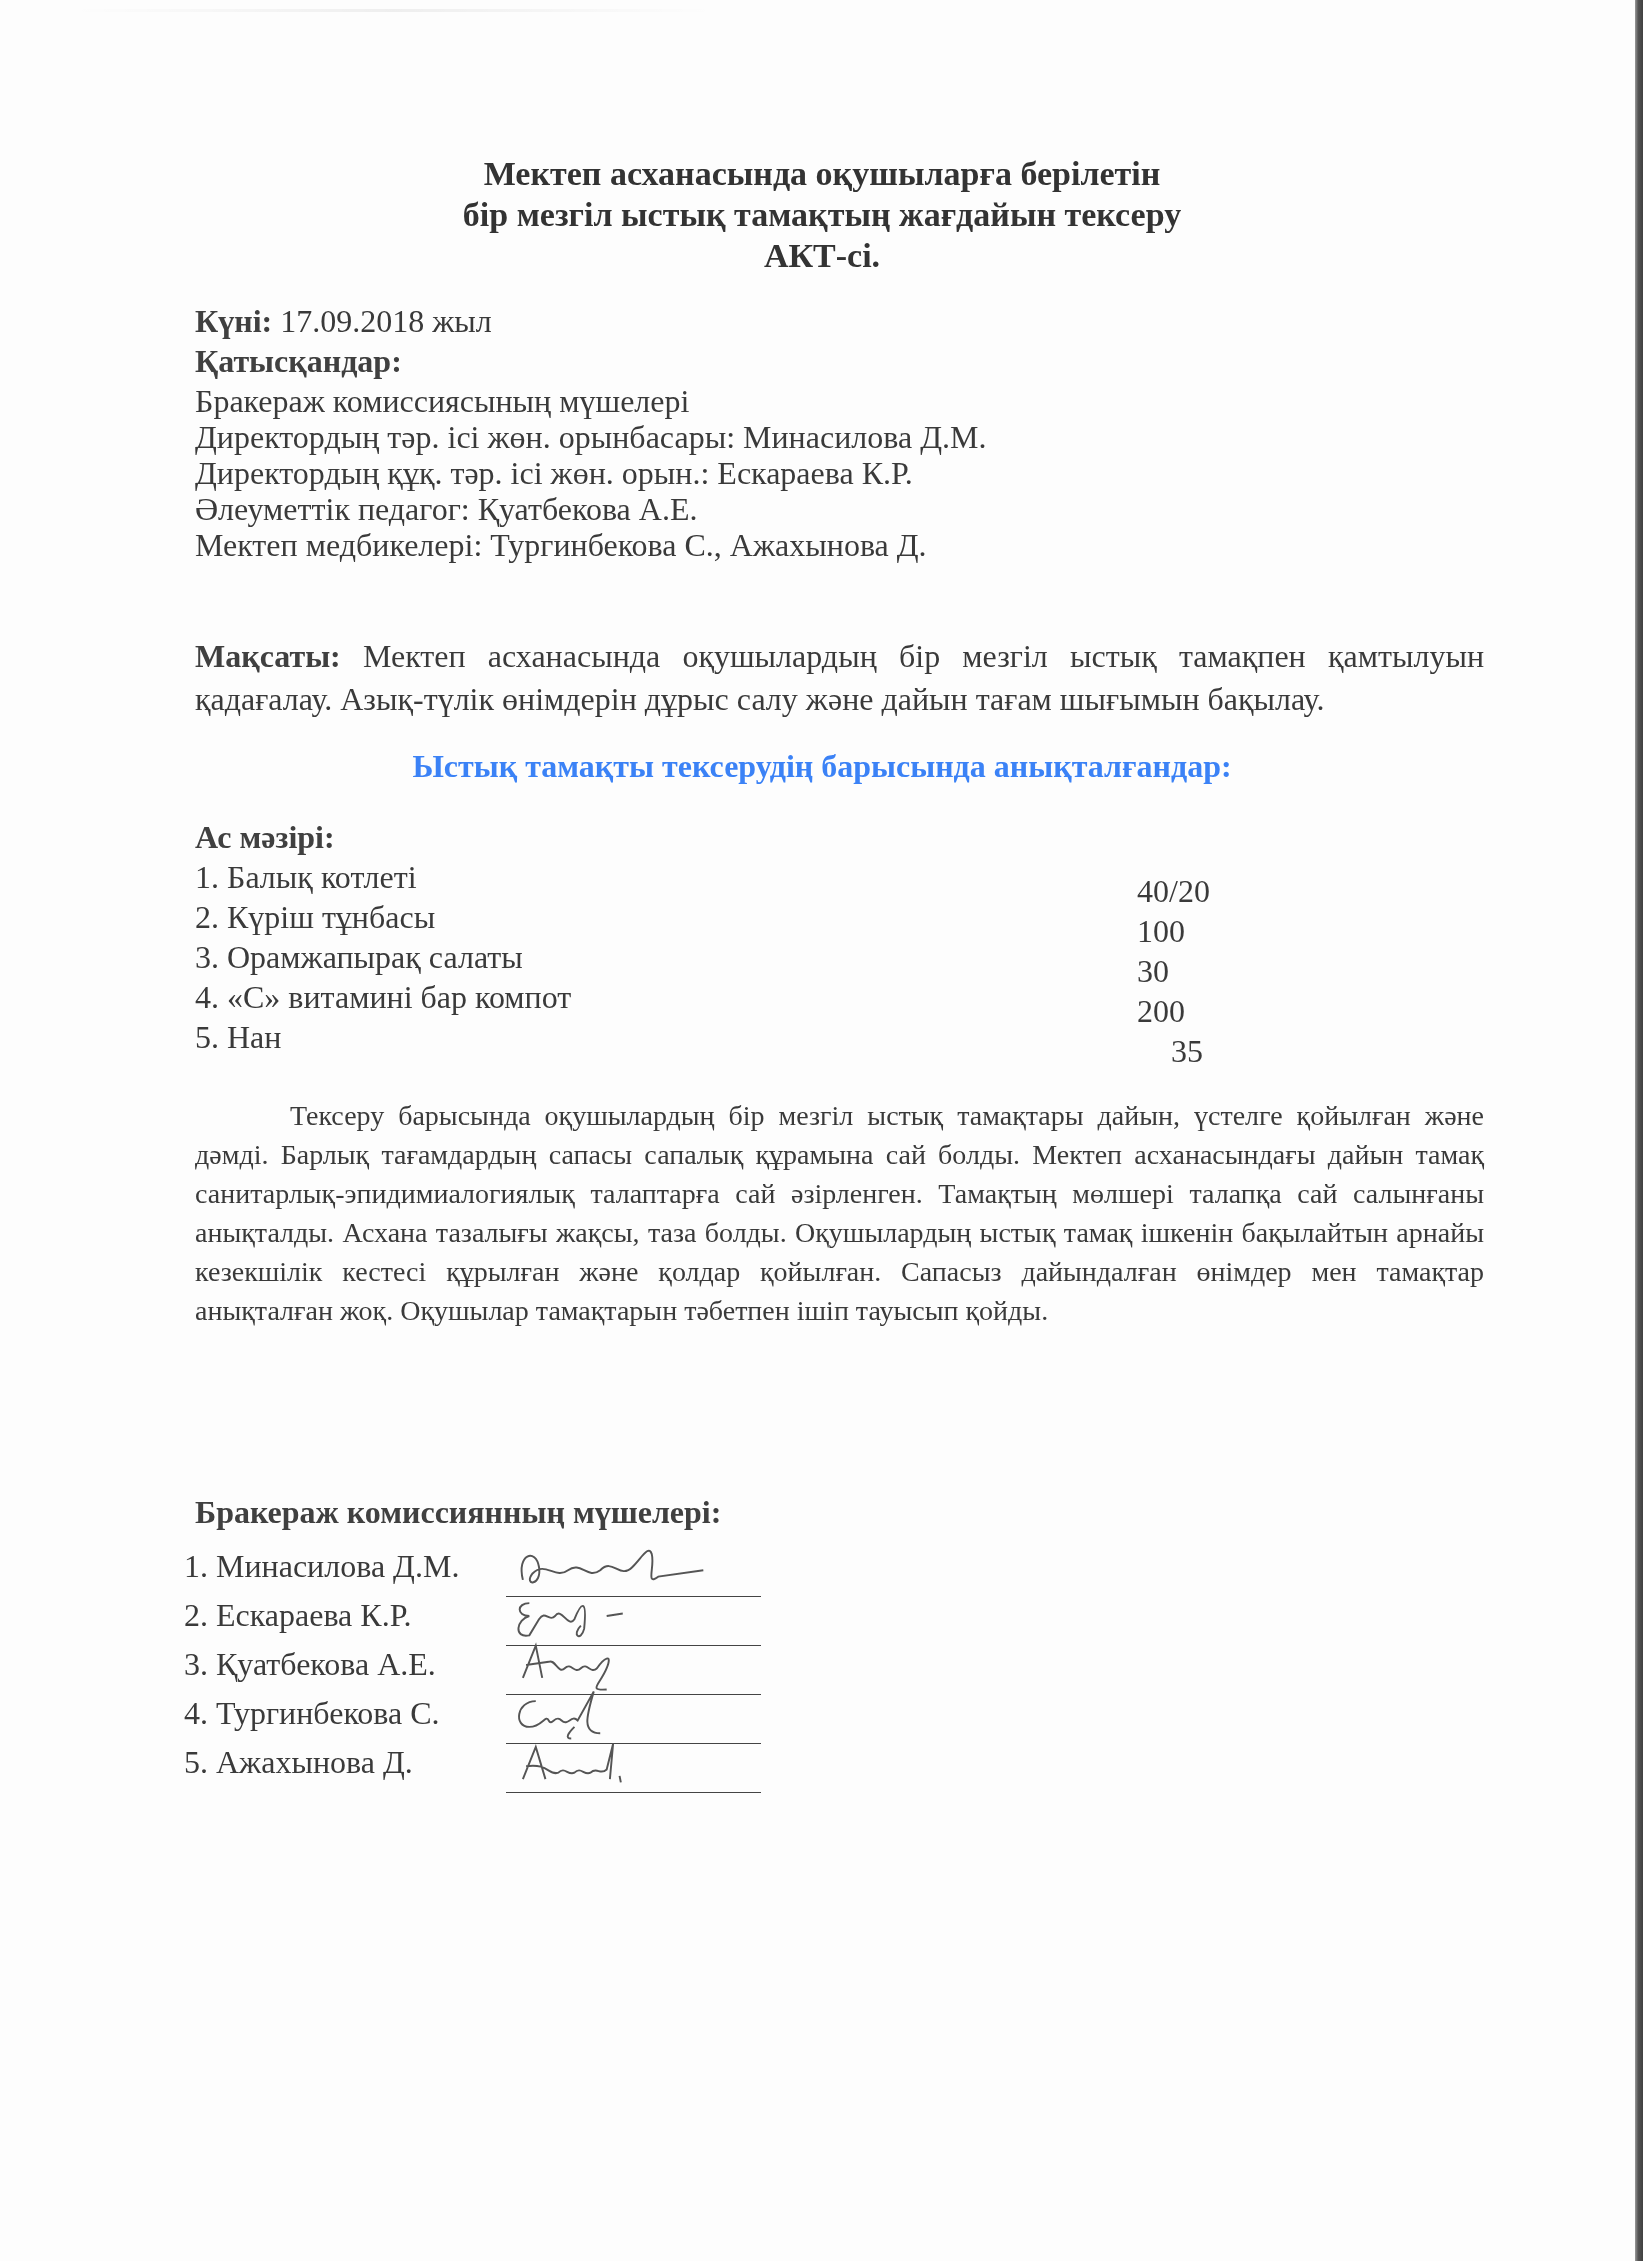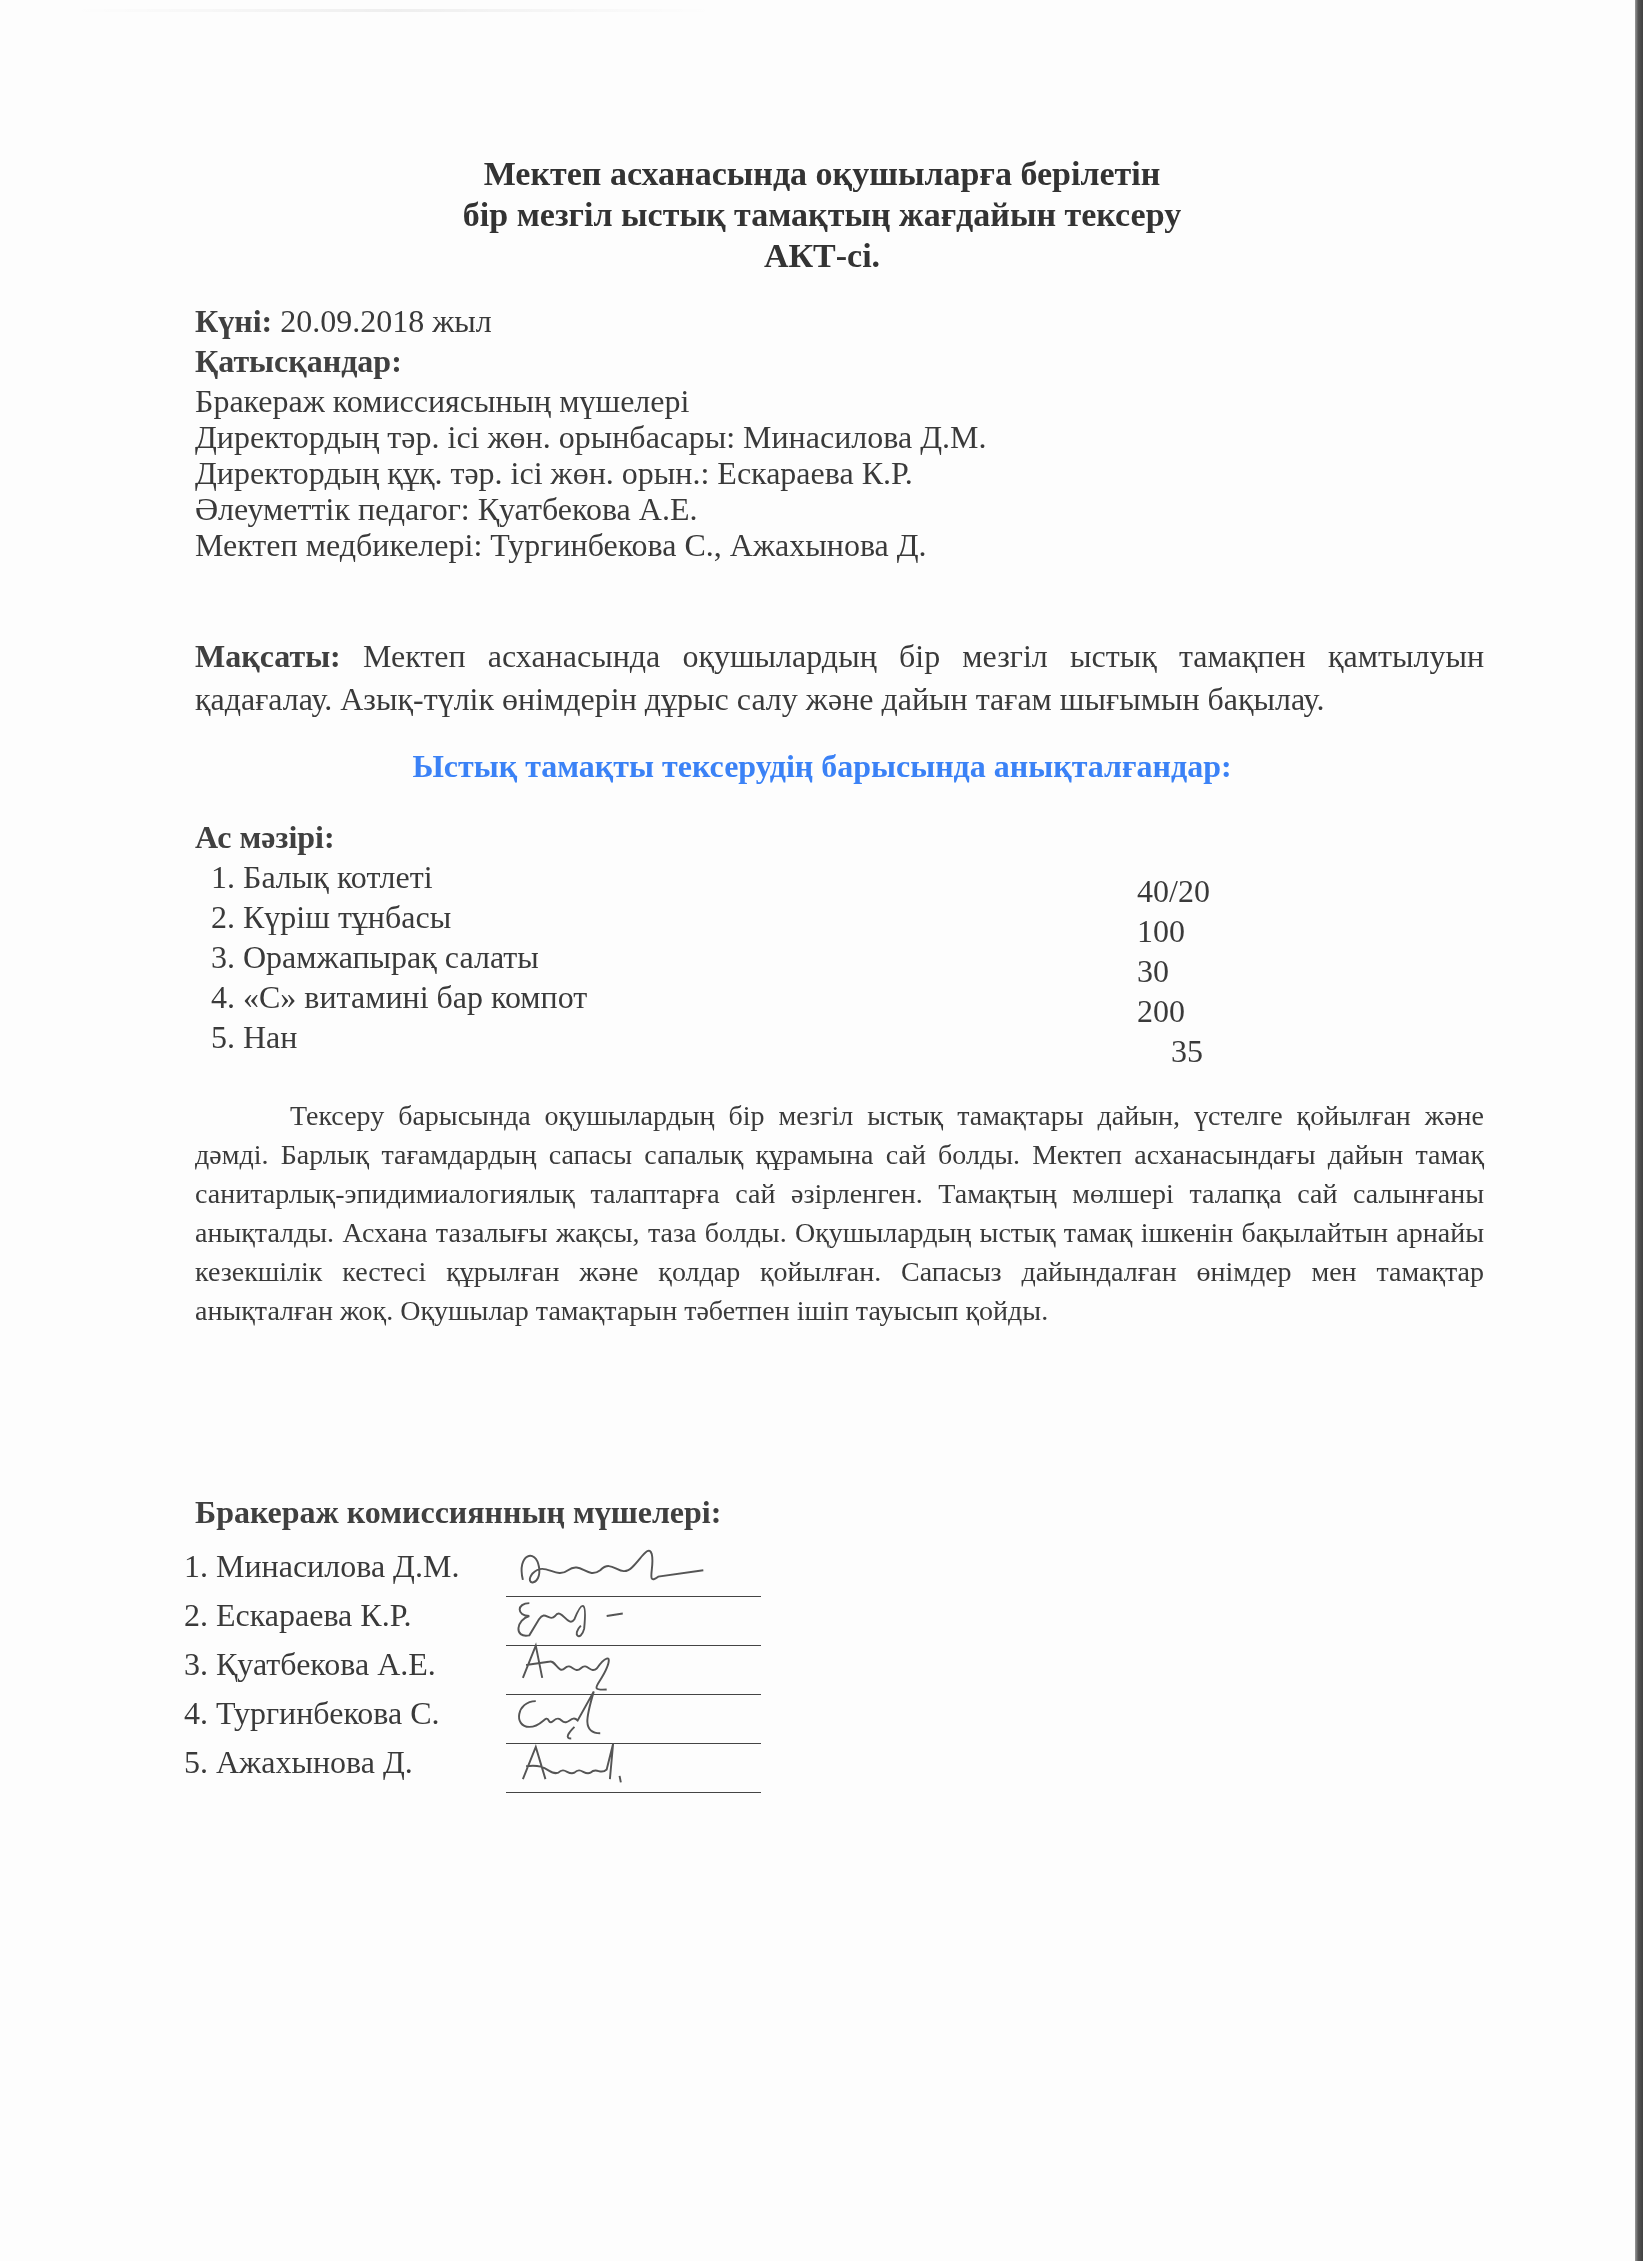--- a/index.html
+++ b/index.html
@@ -45,21 +45,21 @@
     text-align: justify;
   }
   .findings-heading {
     position: absolute; left: 0; width: 1644px; top: 748px;
     text-align: center; font-weight: bold; font-size: 32px; color: #3b82f6;
   }
 
   .menu-heading { top: 819px; }
   .menu-list { position: absolute; left: 195px; top: 859px; width: 1096px; }
   .menu-row { position: relative; height: 40px; font-size: 32px; line-height: 36px; }
-  .menu-name { position: absolute; left: 16px; top: 0; white-space: nowrap; }
+  .menu-name { position: absolute; left: 0; top: 0; white-space: nowrap; }
   .menu-qty { position: absolute; left: 942px; top: 14px; white-space: nowrap; }
 
   .body-text {
     position: absolute; left: 195px; top: 1096px; width: 1289px;
     font-size: 28px; line-height: 39px;
     text-align: justify; text-indent: 95px;
   }
 
   .commission-heading { top: 1494px; }
   .signatures { position: absolute; left: 184px; top: 1547px; }
@@ -85,21 +85,21 @@
 <div class="page">
 
   <div class="title">
     <div>Мектеп асханасында оқушыларға берілетін</div>
     <div>бір мезгіл ыстық тамақтың жағдайын тексеру</div>
     <div>АКТ-сі.</div>
   </div>
 
   <div class="block date-line">
     <span class="bold">Күні:</span>
-    <span>20.09.2018 жыл</span>
+    <span>17.09.2018 жыл</span>
   </div>
 
   <div class="block participants-heading bold">Қатысқандар:</div>
 
   <div class="block participants-list">
     <div>Бракераж комиссиясының мүшелері</div>
     <div>Директордың тәр. ісі жөн. орынбасары: Минасилова Д.М.</div>
     <div>Директордың құқ. тәр. ісі жөн. орын.: Ескараева К.Р.</div>
     <div>Әлеуметтік педагог: Қуатбекова А.Е.</div>
     <div>Мектеп медбикелері: Тургинбекова С., Ажахынова Д.</div>

